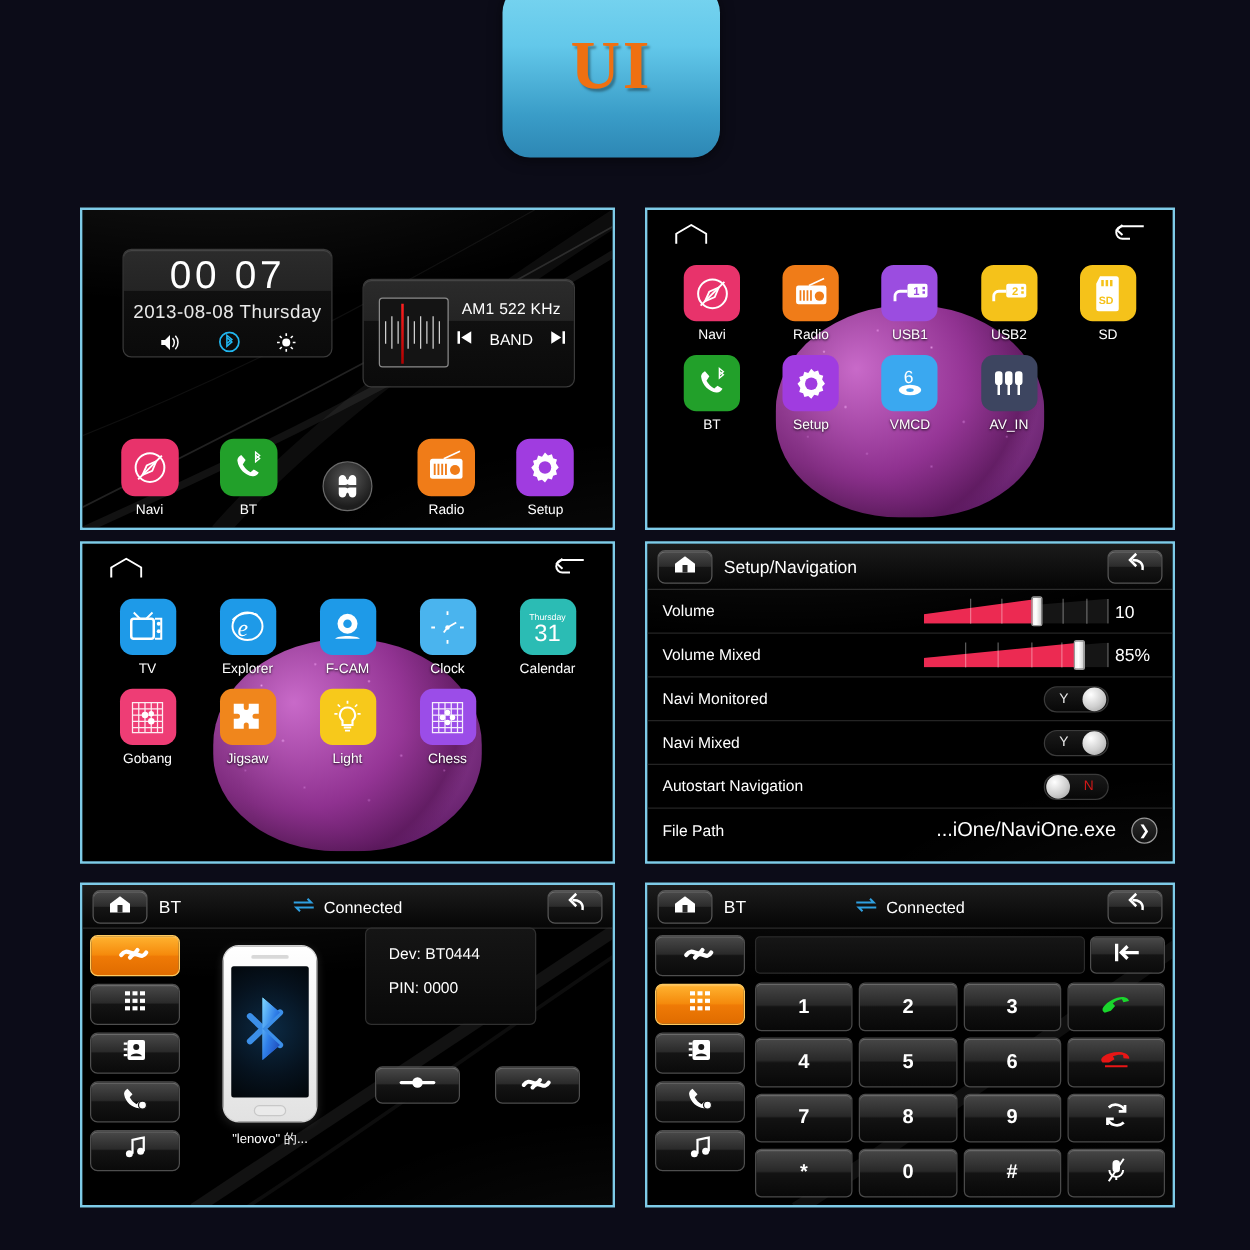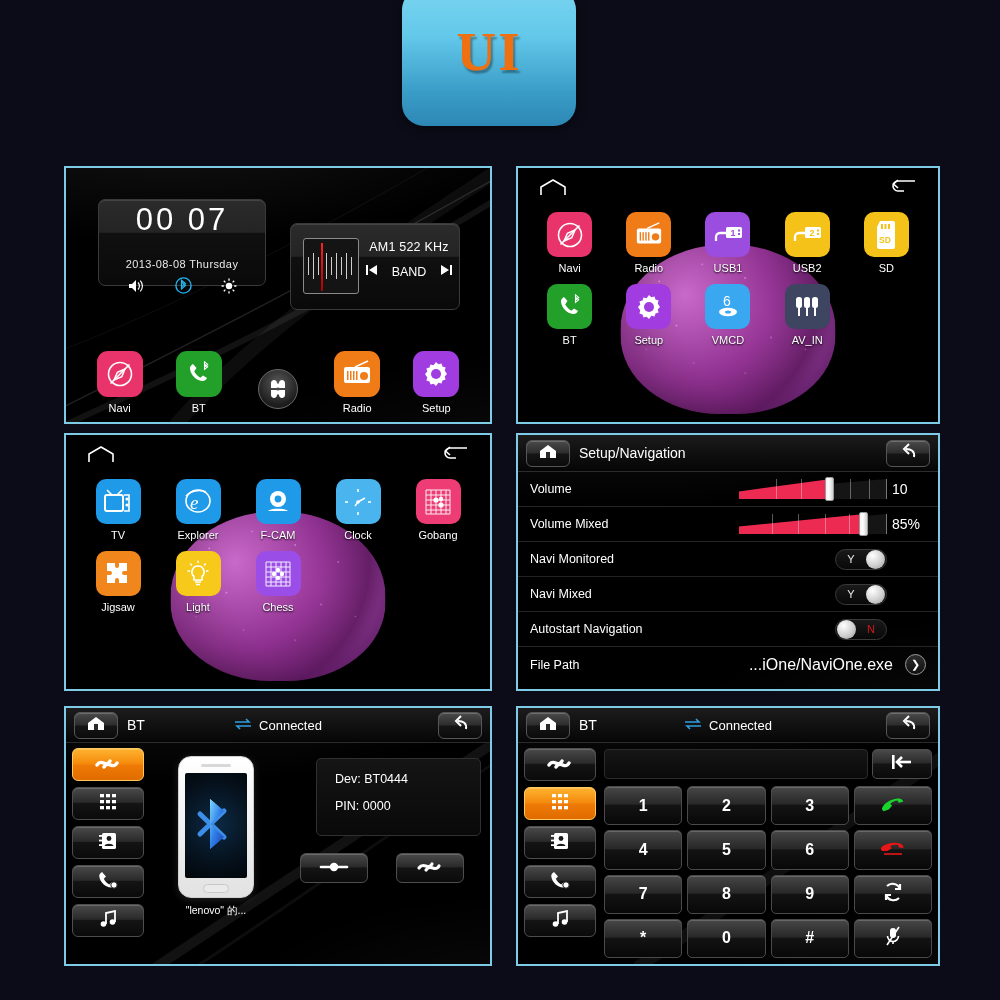--- a/index.html
+++ b/index.html
@@ -66,21 +66,21 @@
   
   #panel-home{ left:64px; top:166px; width:428px; height:258px; }
   .widget{
     position:absolute; border-radius:7px;
     background:linear-gradient(180deg,#2b2b2b 0%, #242424 38%, #101010 39%, #0a0a0a 100%);
     border:1px solid #3a3a3a;
     box-shadow:inset 0 1px 0 rgba(255,255,255,.12);
   }
   #clock-widget{ left:32px; top:31px; width:168px; height:87px; }
   .clock-time{ color:#fff; font-size:31px; text-align:center; letter-spacing:3px; font-weight:300; line-height:34px; padding-top:3px;}
-  .clock-date{ color:#e9e9e9; font-size:11px; text-align:center; margin-top:21px; letter-spacing:.4px;}
+  .clock-date{ color:#e9e9e9; font-size:15px; text-align:center; margin-top:4px; letter-spacing:.4px;}
   .clock-icons{ display:flex; justify-content:space-around; align-items:center; margin-top:7px; padding:0 14px;}
   .clock-icons svg{display:block;}
   #radio-widget{ left:224px; top:31px; width:170px; height:87px;margin-top:24px; }
   .tuner{
     position:absolute; left:12px; top:14px; width:56px; height:56px;
     border:1px solid #8a8a8a; border-radius:3px;
     background:#141414; overflow:hidden;
   }
   .tuner .bars{position:absolute;inset:0;}
   .tuner .bars i{position:absolute;top:50%;transform:translateY(-50%);background:#cfcfcf;}
@@ -196,24 +196,23 @@
   }
   .phone .scr{
     position:absolute; left:6px; top:16px; right:6px; bottom:19px;
     background:radial-gradient(circle at 50% 48%, #0c2a44 0%, #06121e 60%, #020609 100%);
     border-radius:2px; display:flex;align-items:center;justify-content:center;
   }
   .phone .hb{ position:absolute; left:50%; transform:translateX(-50%); bottom:4px; width:26px;height:9px;border-radius:5px;background:#eaeaea;border:1px solid #c8c8c8;}
   .phone .spk{ position:absolute; left:50%; transform:translateX(-50%); top:7px; width:30px;height:3px;border-radius:2px;background:#d8d8d8;}
   .phone-name{ position:absolute; left:100px; width:100px; text-align:center; top:196px; color:#fff; font-size:10.5px;}
   .dev-box{
-    position:absolute; left:226px; top:50px; width:165px; height:78px;
+    position:absolute; left:226px; top:34px; width:137px; height:78px;
     border:1px solid #303030; border-radius:5px;
     background:linear-gradient(180deg,#151515,#090909);
-    margin-left:24px;
   }
   .dev-box div{ color:#fff; font-size:12.5px; margin:13px 0 0 18px;}
   .act-btn{
     position:absolute; width:68px;height:30px;border-radius:6px;
     background:linear-gradient(180deg,#4a4a4a 0%,#2a2a2a 46%,#141414 50%,#0a0a0a 100%);
     border:1px solid #4e4e4e; display:flex;align-items:center;justify-content:center;
     box-shadow:inset 0 1px 0 rgba(255,255,255,.18);
   }
   .num-input{
     position:absolute; left:86px; right:70px; top:41px; height:30px;
@@ -558,20 +557,27 @@
               <g stroke="#fff" stroke-width="1.5">
                 <path d="M16 3v3M16 26v3M3 16h3M26 16h3"></path>
                 <path d="M16 16l7-4M16 16l-3 4"></path>
               </g>
               <circle cx="16" cy="16" r="1.8" fill="#fff"></circle>
             </svg>
           </div>
         <div class="app-lbl">Clock</div>
         </div>
 
+      <div class="app">
+          <div class="app-ico" style="background:#2bbcb4;flex-direction:column;">
+        <span style="color:#fff;font-size:7px;margin-top:4px;">Thursday</span>
+        <span style="color:#fff;font-size:19px;line-height:19px;">31</span>
+      </div>
+        <div class="app-lbl">Calendar</div>
+        </div>
       <div class="app">
           <div class="app-ico" style="background:#ee3d75">
         <svg width="30" height="30" viewBox="0 0 30 30">
               <g stroke="#fff" stroke-width="1" opacity=".9">
           <path d="M3 3h24v24H3z" fill="none"></path>
                 <path d="M8 3v24M13 3v24M18 3v24M23 3v24M3 8h24M3 13h24M3 18h24M3 23h24"></path>
               </g>
           <circle cx="13" cy="13" r="2.6" fill="#fff"></circle>
               <circle cx="18" cy="18" r="2.6" fill="#fff"></circle>
               <circle cx="18" cy="12" r="2.2" fill="#fff"></circle>

